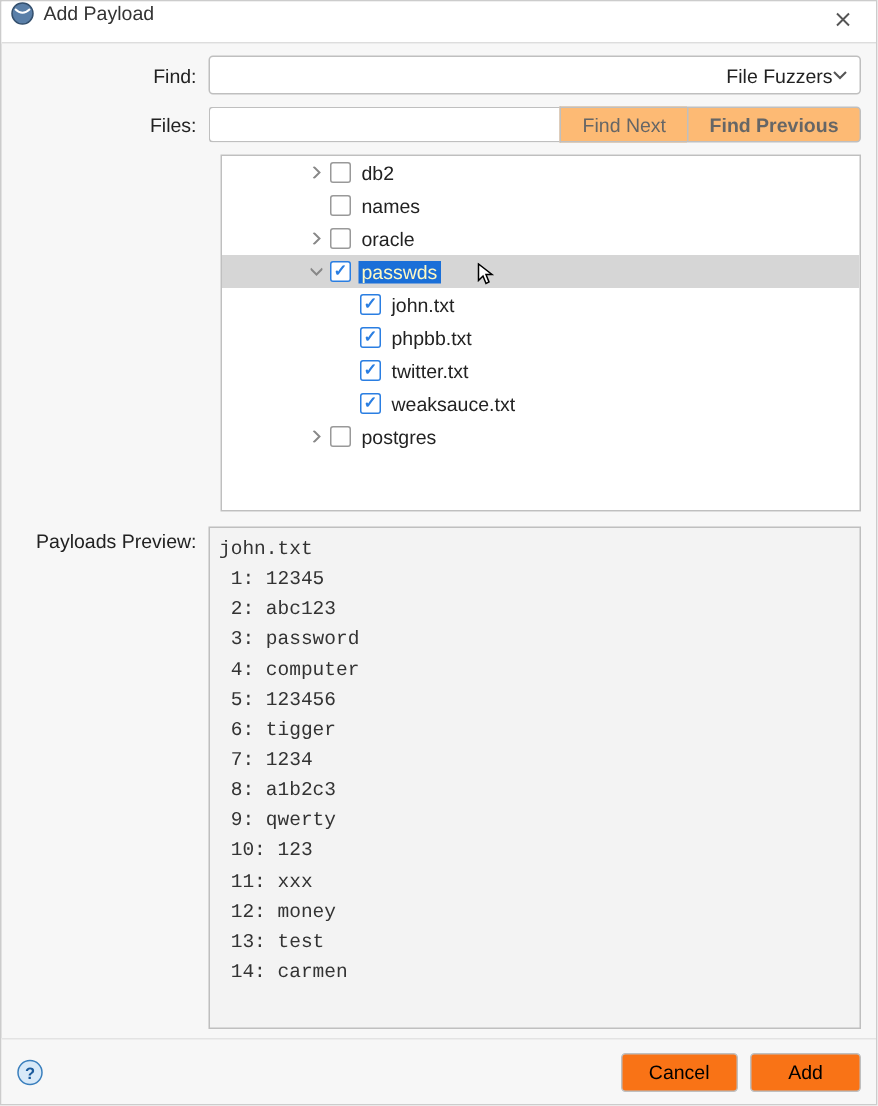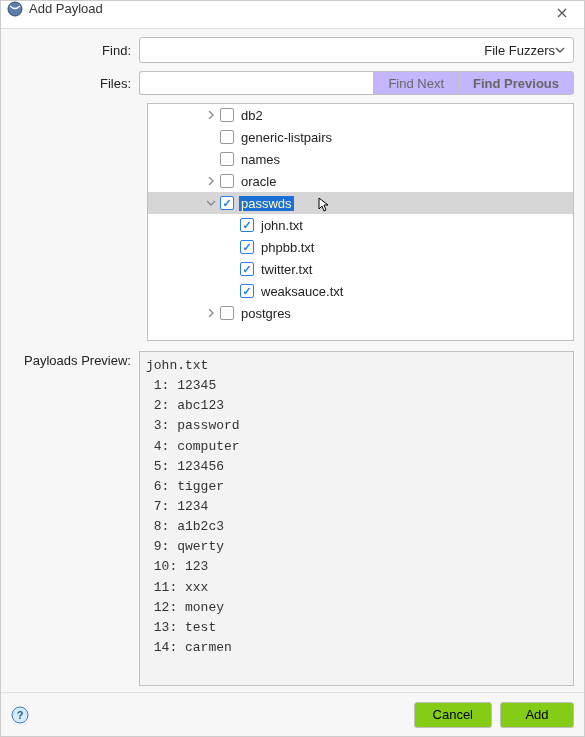--- a/index.html
+++ b/index.html
@@ -65,21 +65,21 @@
     border-right:none;
     border-top-left-radius:3px;
     border-bottom-left-radius:3px;
     padding:0 6px;
     font-size:13px;
     background:#fff;
   }
   .btn {
     height:24px;
     border:1px solid #bfbfbf;
-    background:#c4b5fd;
+    background:#fdba74;
     padding:0 14px;
     font-size:13px;
     color:#666;
     cursor:pointer;
     white-space:nowrap;
   }
   .btn:not(:last-child){ border-right:none; }
   .btn.last { border-top-right-radius:3px; border-bottom-right-radius:3px;font-weight:bold; }
 
   .tree-panel {
@@ -156,21 +156,21 @@
   .help-icon {
     width:18px; height:18px;
     cursor:pointer;
   }
   .footer .spacer{flex:1;}
   .footer-btn {
     height:26px;
     min-width:74px;
     border:1px solid #bfbfbf;
     border-radius:3px;
-    background:#84cc16;
+    background:#f97316;
     font-size:13px;
     margin-left:8px;
     cursor:pointer;
     padding:0 18px;
   }
 </style>
 </head>
 <body>
 
 <div class="dialog">
@@ -212,26 +212,20 @@
     <div class="tree-panel" id="tree-panel">
         <div class="tree-item">
           <span class="indent" style="width: 56px;"></span>
           <span class="tree-toggle">
             <svg width="8" height="8" viewBox="0 0 8 8">
               <path d="M2 0 L6 4 L2 8" fill="none" stroke="#888" stroke-width="1.3"></path>
             </svg>
           </span>
           <span class="tree-check unchecked"></span>
           <span class="tree-label">db2</span>
-        </div>
-        <div class="tree-item">
-          <span class="indent" style="width: 56px;"></span>
-          <span class="tree-toggle empty"></span>
-          <span class="tree-check unchecked"></span>
-          <span class="tree-label">generic-listpairs</span>
         </div>
         <div class="tree-item">
           <span class="indent" style="width: 56px;"></span>
           <span class="tree-toggle empty"></span>
           <span class="tree-check unchecked"></span>
           <span class="tree-label">names</span>
         </div>
         <div class="tree-item">
           <span class="indent" style="width: 56px;"></span>
           <span class="tree-toggle">

